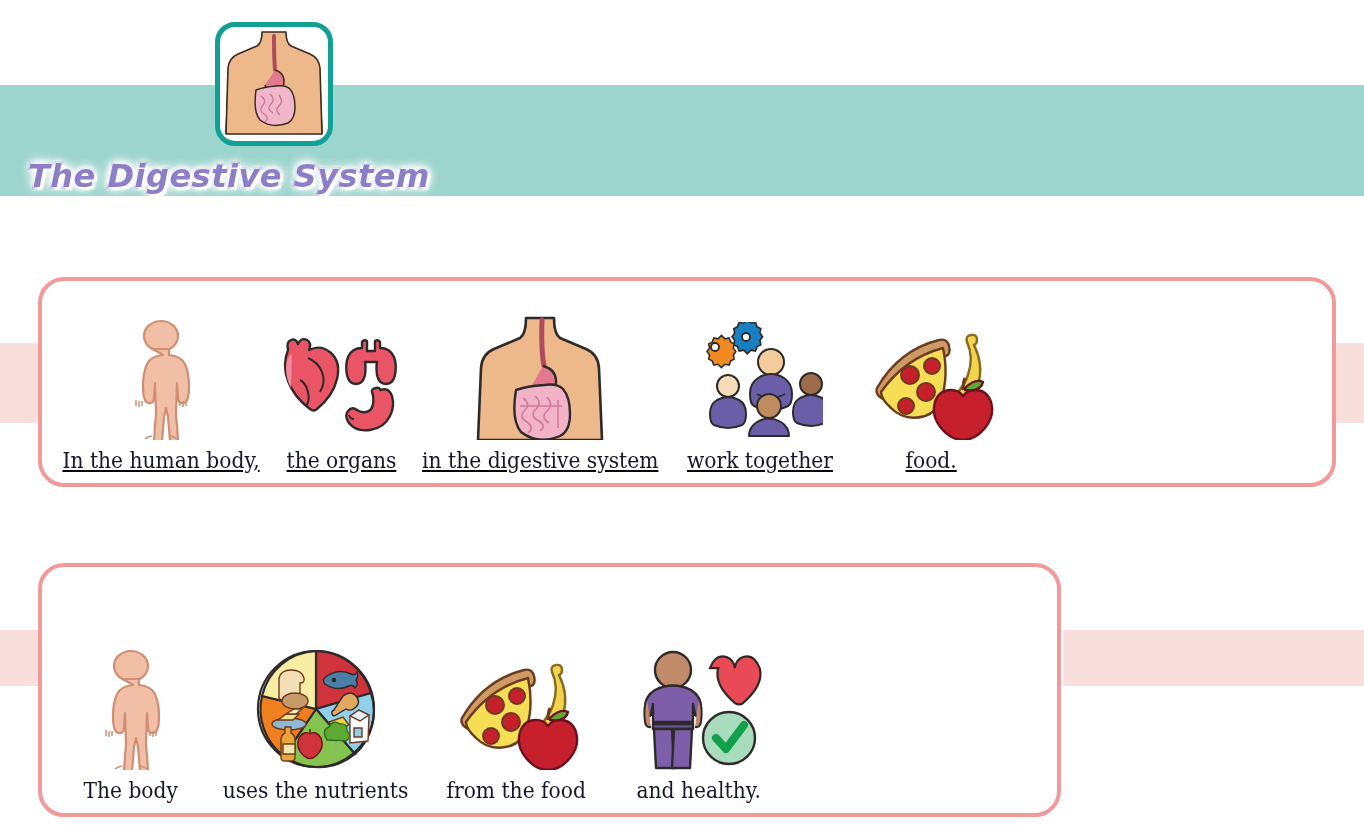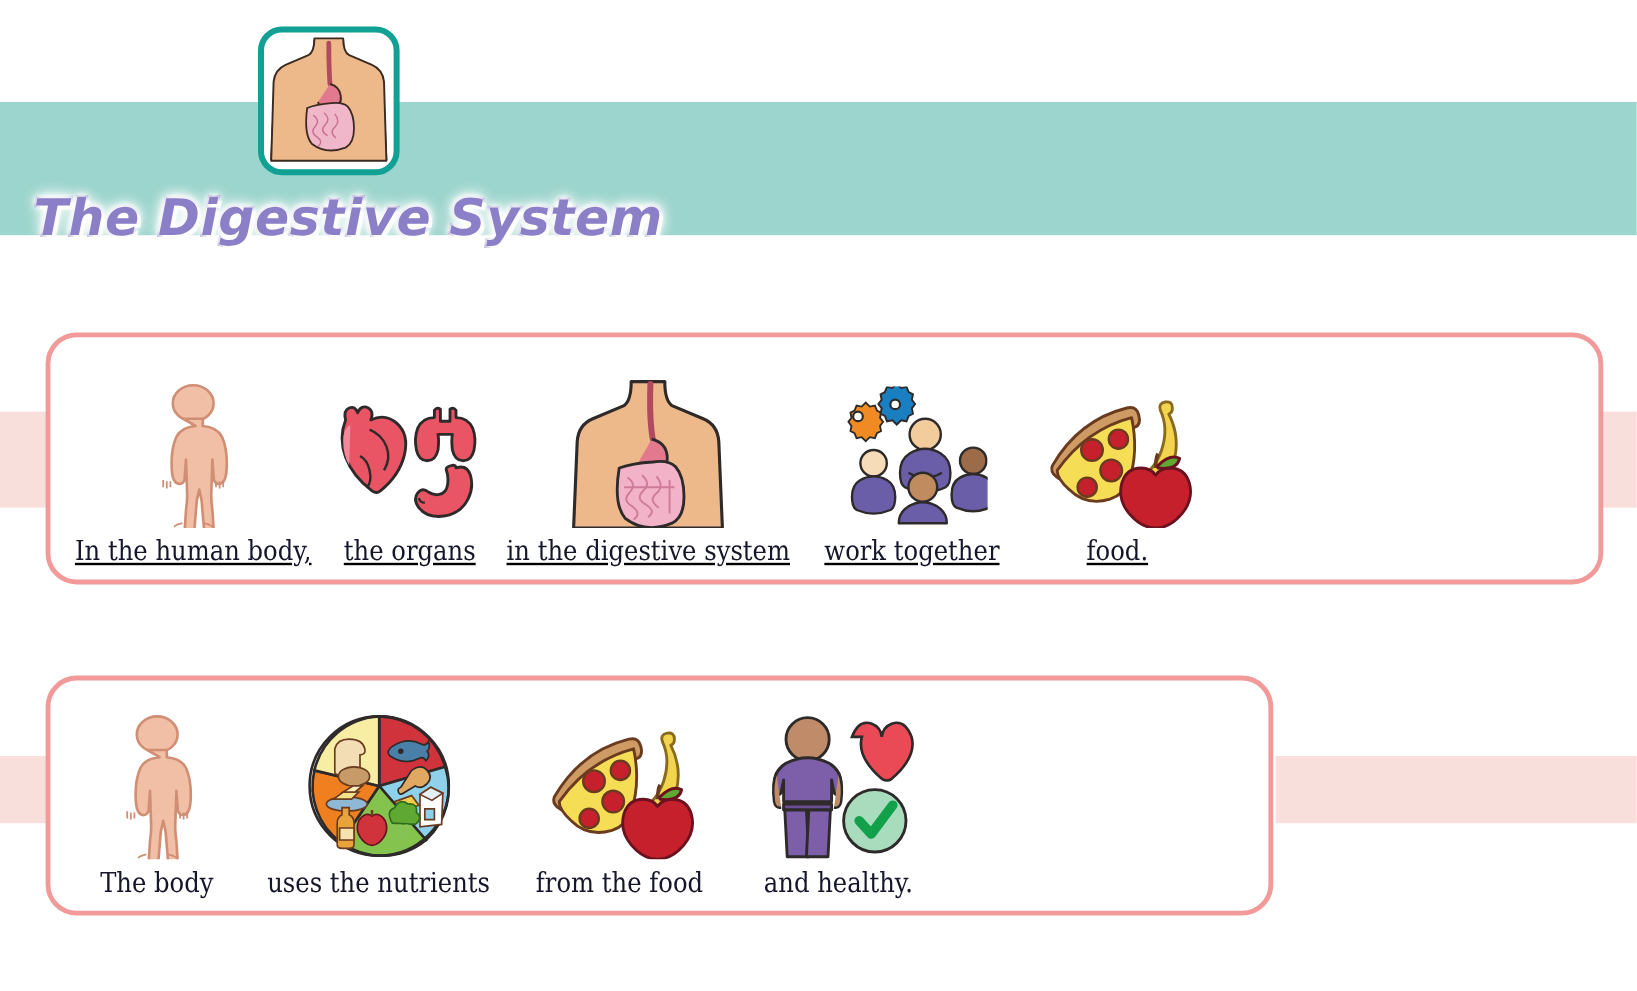--- a/index.html
+++ b/index.html
@@ -30,21 +30,21 @@
     background: #ffffff; border: 5px solid #11a094; border-radius: 20px;
     display: flex; align-items: center; justify-content: center;
     overflow: hidden;
   }
   .header-icon svg { display:block; }
 
   
   .title {
     position: absolute; left: 28px; top: 157px;
     font-family: "DejaVu Sans", sans-serif;
-    font-size: 42px; font-weight: bold; font-style: italic;
+    font-size: 32px; font-weight: bold; font-style: italic;
     letter-spacing: 0.5px;
     color: #8b7fc7;
     -webkit-text-stroke: 3px #6f5fb0;
     paint-order: stroke fill;
     text-shadow:
       0 0 6px #ffffff, 0 0 6px #ffffff, 0 0 10px #ffffff,
       0 0 14px #ffffff, 0 0 14px #ffffff, 0 0 4px #ffffff,
       3px 3px 0 rgba(255,255,255,0.9);
     white-space: nowrap;
   }
@@ -53,21 +53,21 @@
   .card {
     position: absolute;
     background: #ffffff;
     border: 4px solid #f29a9a;
     border-radius: 26px;
     display: flex;
     align-items: flex-end;
     padding: 0 14px 10px 14px;
   }
   .card-1 { left: 38px; top: 277px; width: 1298px; height: 210px; text-decoration: underline; }
-  .card-2 { left: 38px; top: 563px; width: 1023px; height: 200px; }
+  .card-2 { left: 38px; top: 563px; width: 1023px; height: 254px; }
 
   .chunk {
     display: flex; flex-direction: column; align-items: center;
     justify-content: flex-end;
     flex: 0 0 auto;
   }
   .chunk-art {
     height: 125px; width: 100%;
     display: flex; align-items: flex-end; justify-content: center;
     margin-bottom: 8px;

